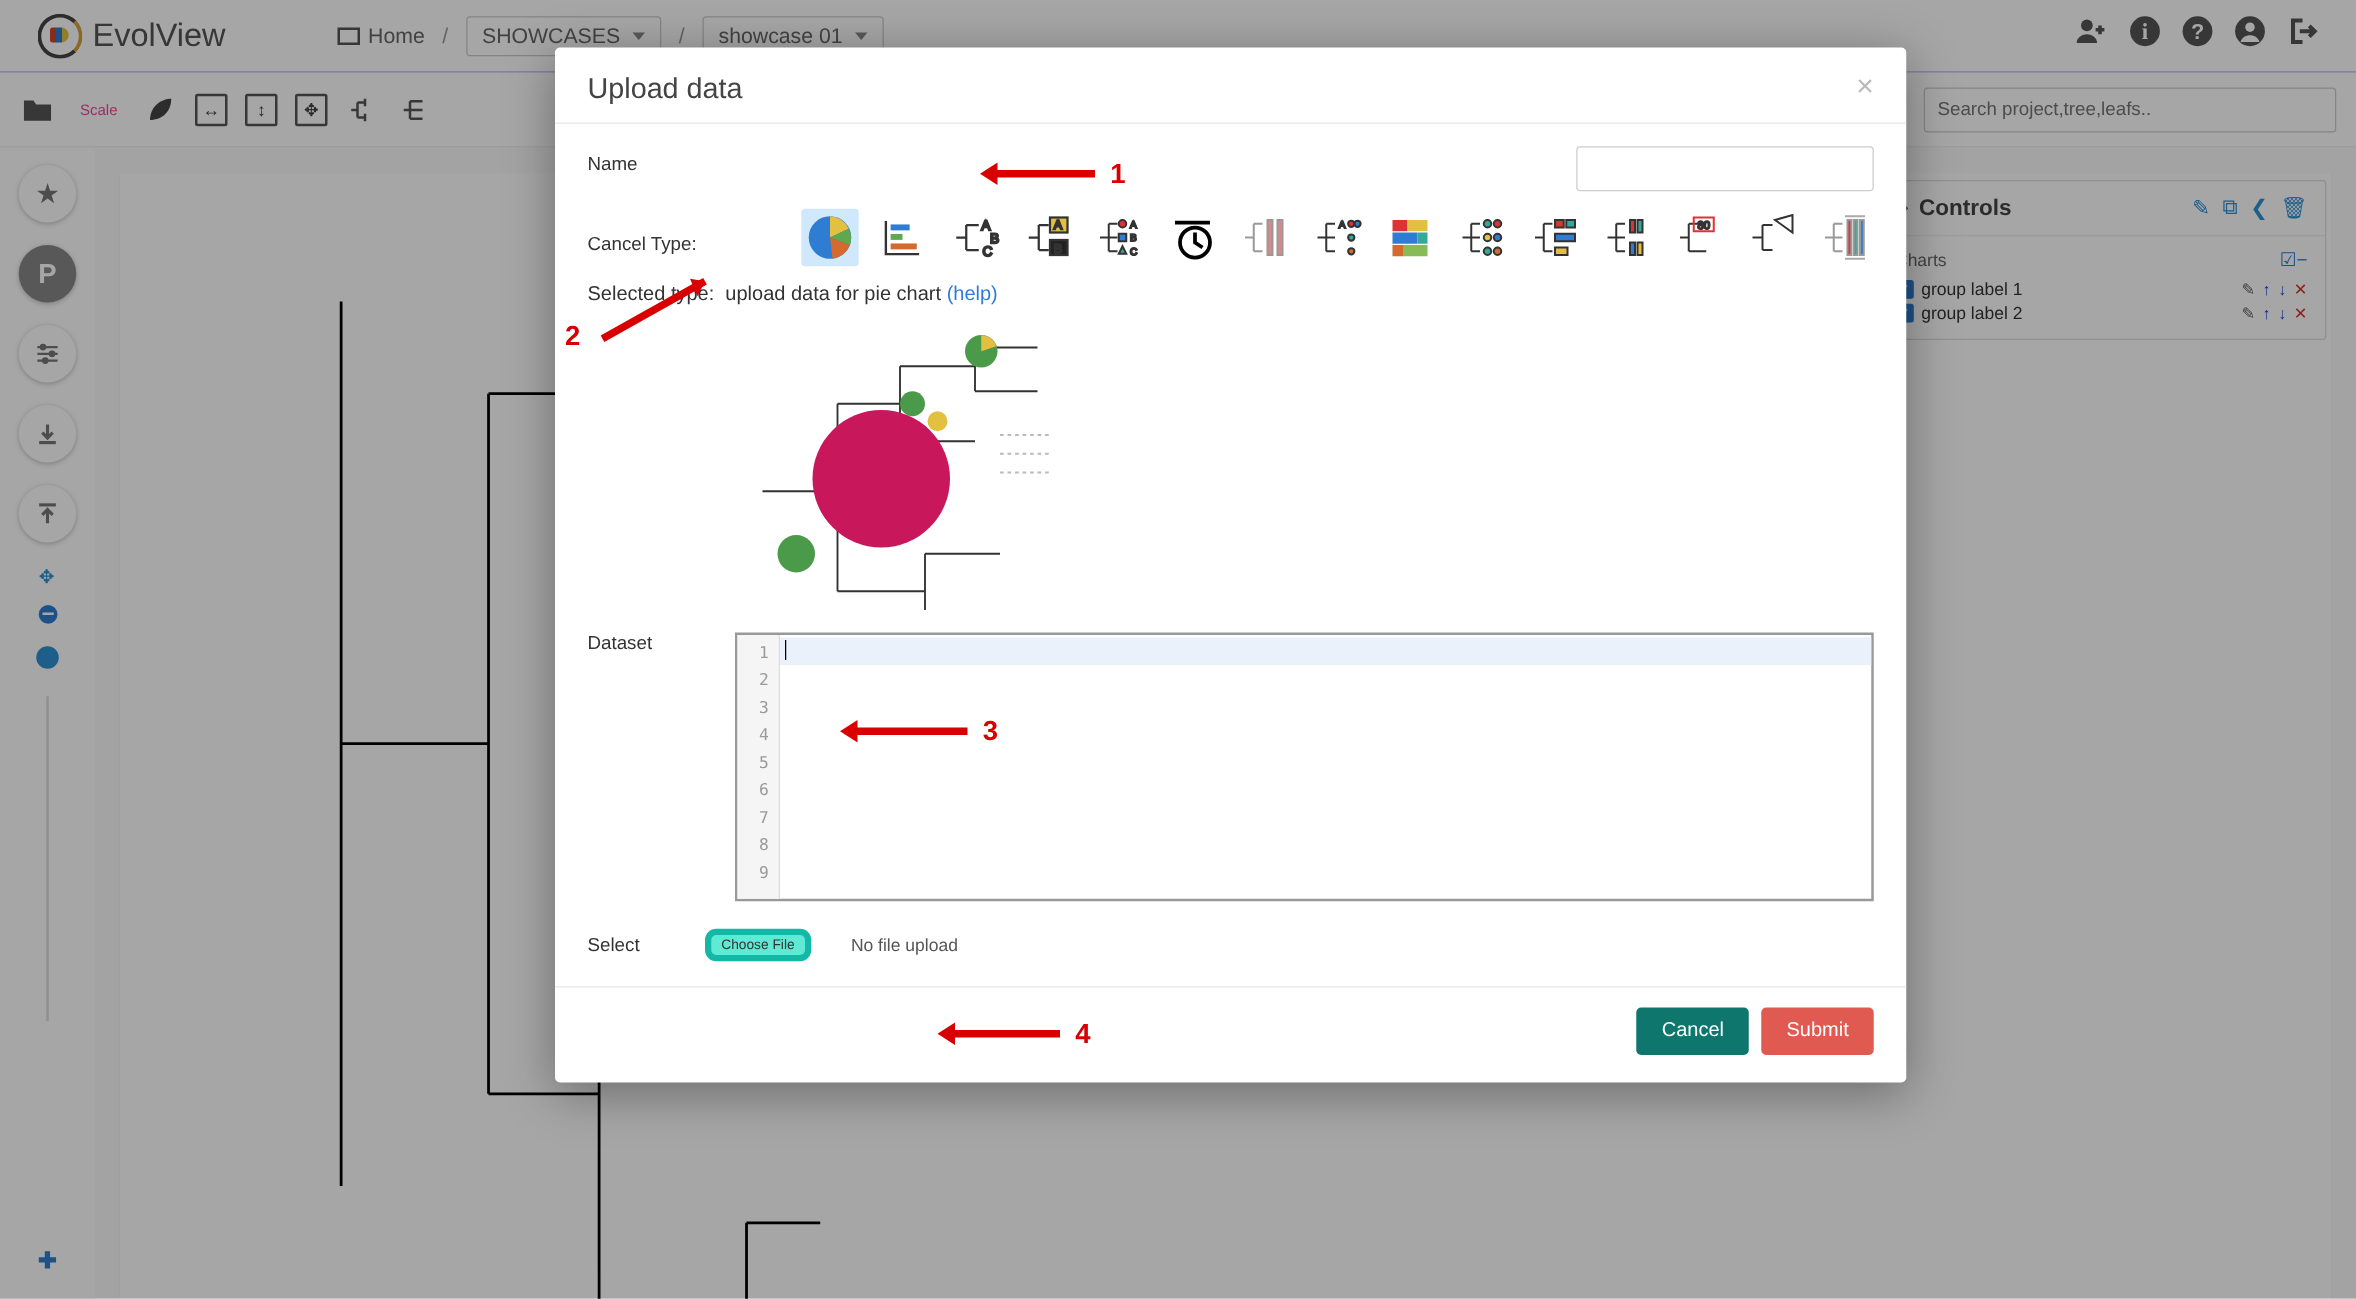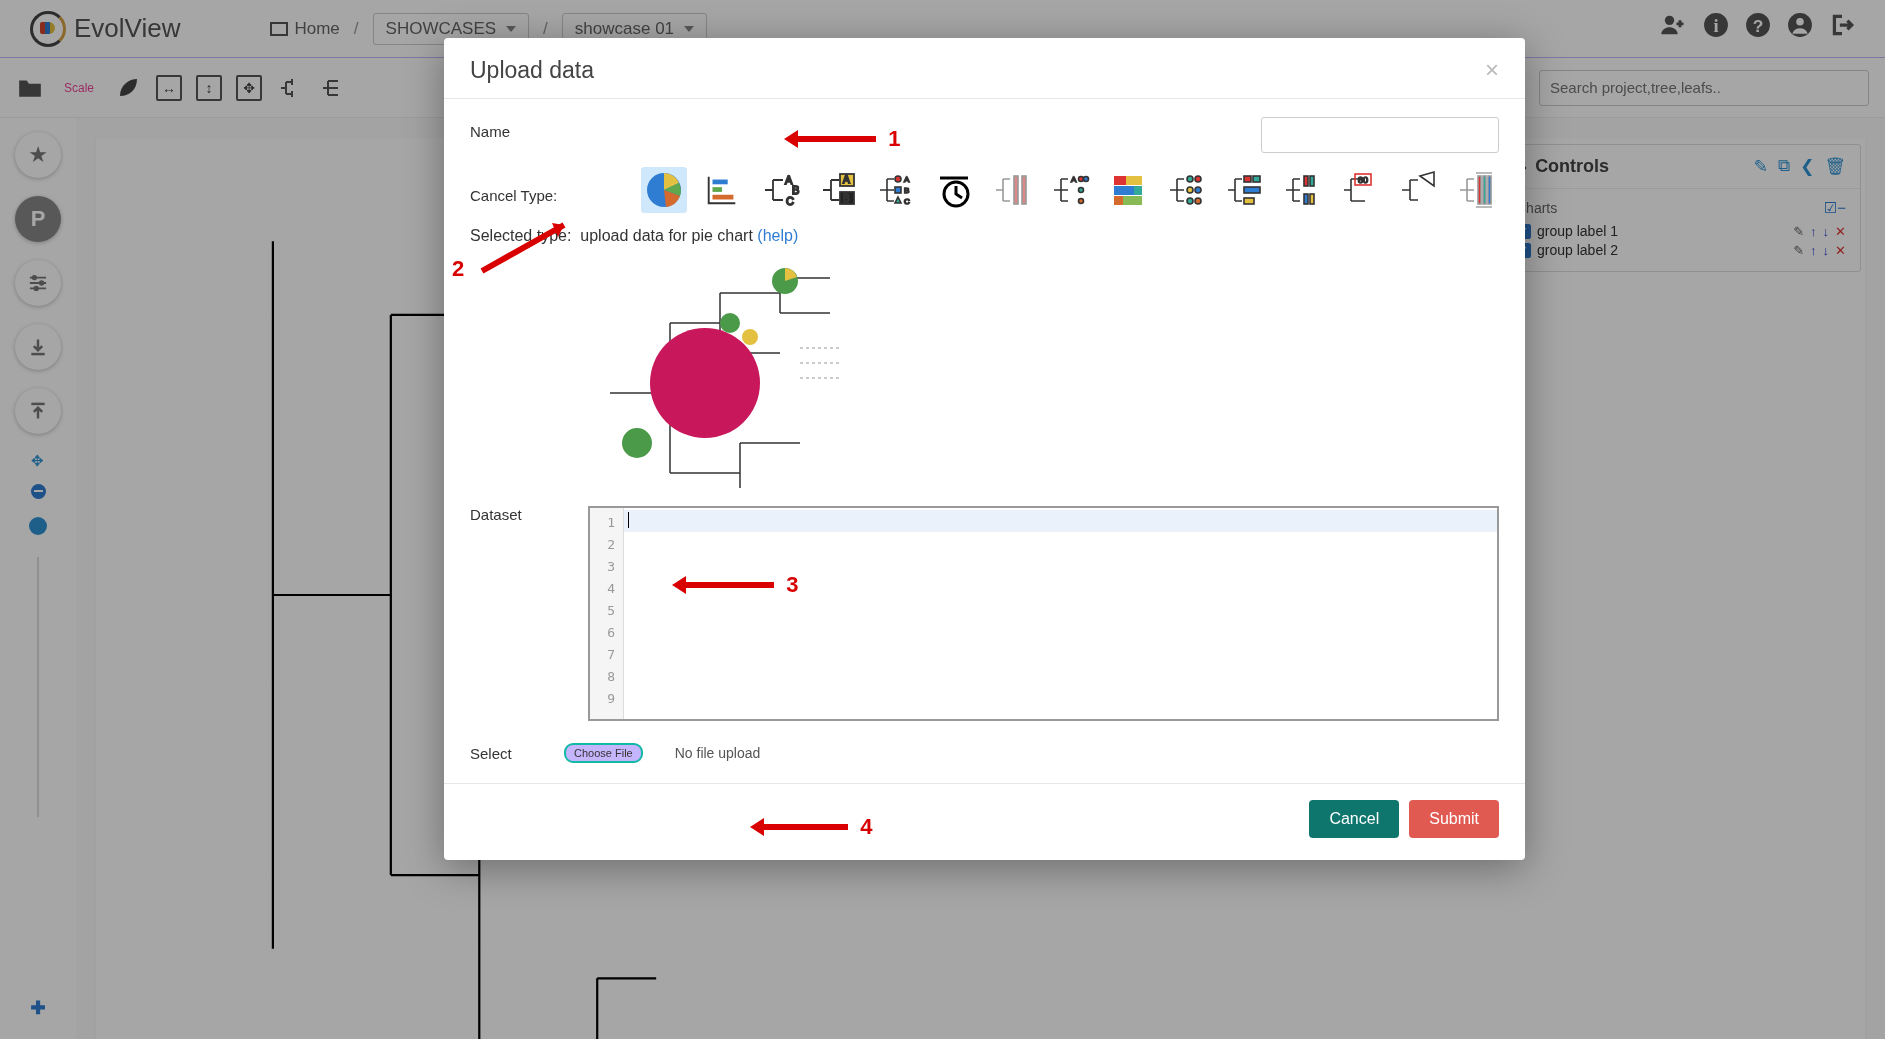--- a/index.html
+++ b/index.html
@@ -74,21 +74,21 @@
 .dataset-row { display:flex; gap:56px; align-items:flex-start;}
 .dataset-row > label { width:62px; font-size:15px; color:#333;}
 .code-editor { flex:1; border:2px solid #999; height:215px; display:flex; background:#fff;}
 .gutter { width:34px; background:#f5f5f5; border-right:1px solid #ddd; padding-top:4px;}
 .gutter div { text-align:right; padding-right:8px; font-size:13px; color:#999; font-family:monospace; line-height:22px;}
 .editor-area { flex:1; position:relative; }
 .editor-area .line1 { height:22px; background:#eaf1fb; margin-top:2px;}
 .editor-area .cursor { position:absolute; left:4px; top:4px; width:1px; height:16px; background:#000;}
 .select-row { display:flex; gap:32px; align-items:center; margin-top:22px;}
 .select-row > label { width:62px; font-size:15px; color:#333;}
-.file-btn { font-size:11px; border:2px solid #14b8a6; border-radius:9px; padding:2px 8px; background:#c4b5fd; cursor:pointer;}
+.file-btn { font-size:11px; border:5px solid #14b8a6; border-radius:9px; padding:2px 8px; background:#5eead4; cursor:pointer;}
 .no-file { font-size:14px; color:#555;}
 .modal-foot { padding:16px 26px 22px; border-top:1px solid #e7e7e7; display:flex; justify-content:flex-end; gap:10px;}
 .btn { padding:10px 20px; border:none; border-radius:4px; font-size:16px; color:#fff; cursor:pointer;}
 .btn-cancel { background:#0f766e;}
 .btn-submit { background:#e05a52;}
 
 
 .anno { position:absolute; color:#d80000; font-weight:bold; font-size:22px; display:flex; align-items:center; pointer-events:none;}
 .arrow-left { display:inline-block; position:relative; height:6px; background:#d80000;}
 .arrow-left::before { content:""; position:absolute; left:-12px; top:-6px; border-top:9px solid transparent; border-bottom:9px solid transparent; border-right:14px solid #d80000;}

